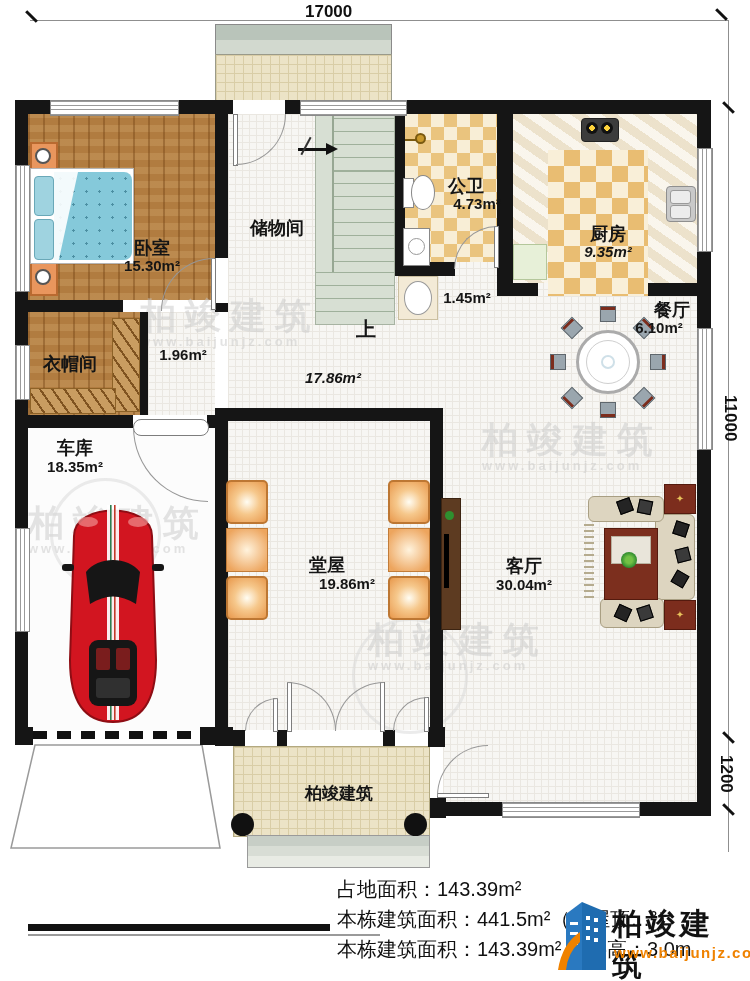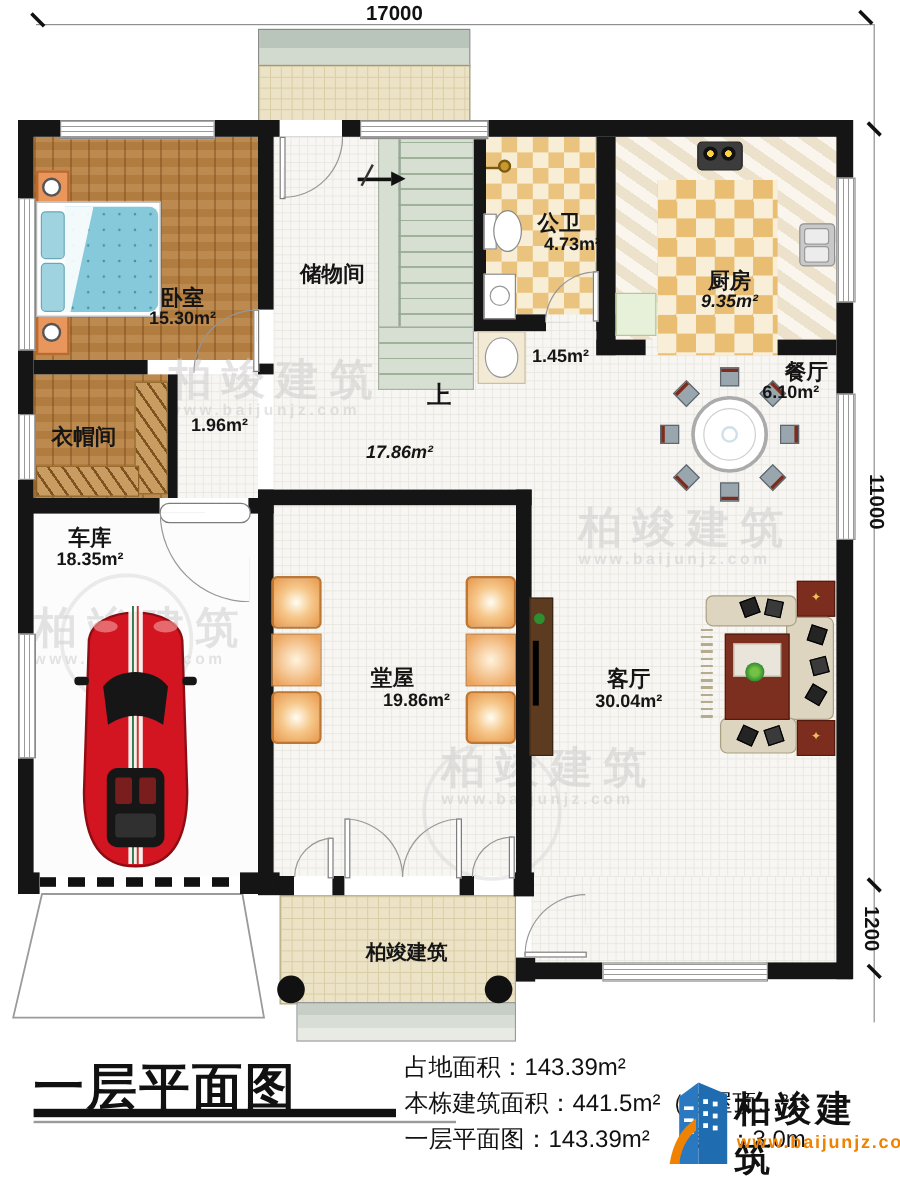--- a/index.html
+++ b/index.html
@@ -295,27 +295,26 @@
   <div class="rarea" style="left:333px;top:369px;font-style:italic;">17.86m²</div>
   <div class="rname" style="left:366px;top:316px;font-size:20px;">上</div>
   <div class="rname" style="left:75px;top:436px;">车库</div>
   <div class="rarea" style="left:75px;top:458px;">18.35m²</div>
   <div class="rname" style="left:327px;top:553px;">堂屋</div>
   <div class="rarea" style="left:327px;top:575px;margin-left:20px;">19.86m²</div>
   <div class="rname" style="left:524px;top:554px;">客厅</div>
   <div class="rarea" style="left:524px;top:576px;">30.04m²</div>
   <div class="rname" style="left:339px;top:782px;font-size:17px;">柏竣建筑</div>
 
-  <div class="titleblock" style="left:28px;top:878px;font-size:42px;letter-spacing:2px;color:#111;">一层平面图</div>
   <div class="a" style="left:28px;top:924px;width:302px;height:7px;background:#111;"></div>
   <div class="a" style="left:28px;top:934px;width:352px;height:2px;background:#9a9a9a;"></div>
   <div class="stat" style="left:337px;top:876px;">占地面积：143.39m²</div>
   <div class="stat" style="left:337px;top:906px;">本栋建筑面积：441.5m²（含屋顶…²）</div>
   <div class="stat" style="left:337px;top:936px;">
-    <span>一层平面图：143.39m²</span>
+    <span>本栋建筑面积：143.39m²</span>
     <span style="margin-left:20px;">层高：3.0m</span>
   </div>
 
   <div class="a" style="left:556px;top:898px;width:190px;height:78px;">
     <svg width="52" height="72" viewBox="0 0 52 72" style="position:absolute;left:0;top:2px;">
       <polygon points="26,2 50,12 50,70 26,70" fill="#1f6cb0"></polygon>
       <polygon points="26,2 10,14 10,70 26,70" fill="#2a79c0"></polygon>
       <g fill="#ffffff">
         <rect x="30" y="16" width="4" height="4"></rect>
           <rect x="38" y="18" width="4" height="4"></rect>

